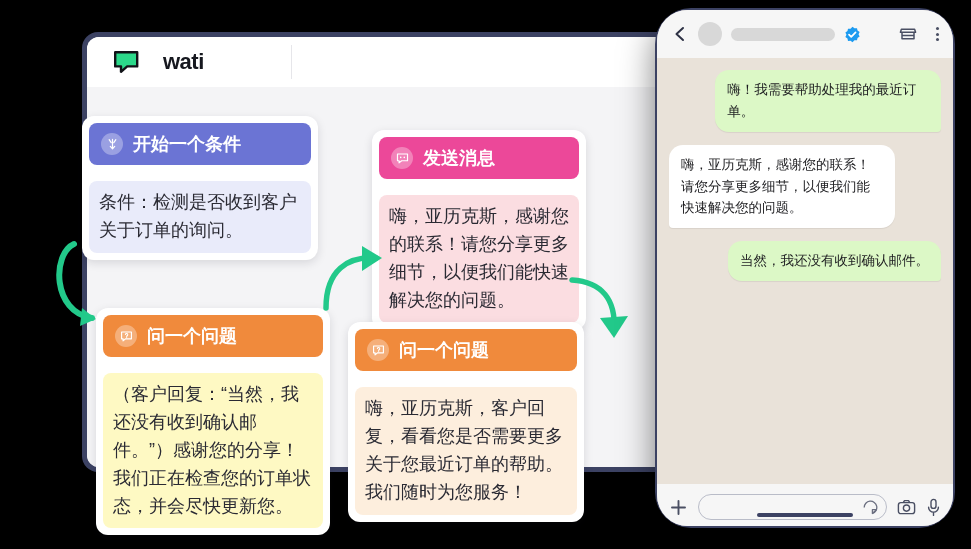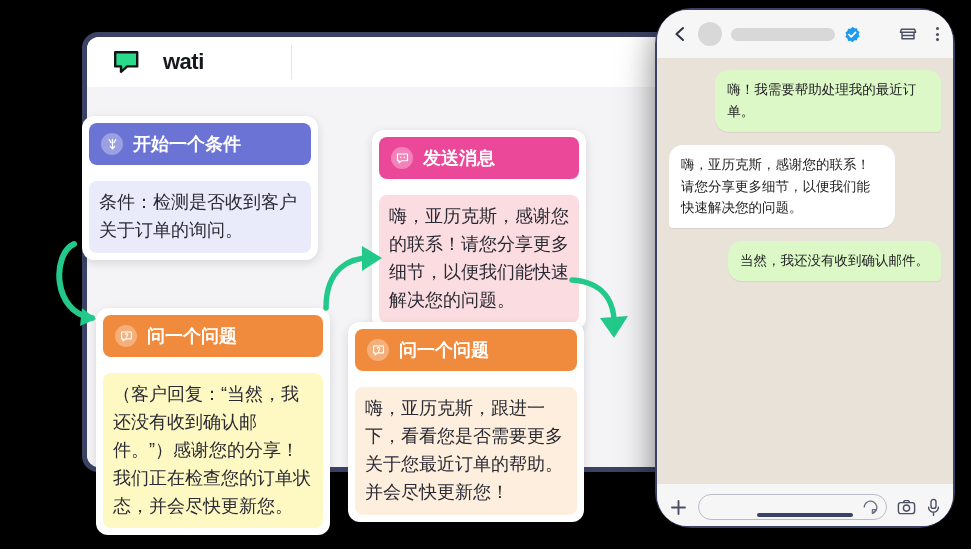--- a/index.html
+++ b/index.html
@@ -264,21 +264,21 @@
     <div class="card-head">
       <span class="card-icon">
         <svg width="13" height="13" viewBox="0 0 14 14">
           <path d="M1.7 2.2h10.6v7.3H6L3.3 11.7V9.5H1.7z" fill="none" stroke="#fff" stroke-width="1.25" stroke-linejoin="round"></path>
           <path d="M5.8 4.9a1.3 1.3 0 1 1 1.4 1.5v.8" stroke="#fff" stroke-width="1.15" fill="none" stroke-linecap="round"></path>
           <circle cx="7.2" cy="8.2" r=".55" fill="#fff"></circle>
         </svg>
       </span>
       <span>问一个问题</span>
     </div>
-    <div class="card-body">嗨，亚历克斯，跟进一下，看看您是否需要更多关于您最近订单的帮助。并会尽快更新您！</div>
+    <div class="card-body">嗨，亚历克斯，客户回复，看看您是否需要更多关于您最近订单的帮助。我们随时为您服务！</div>
   </div>
 
   <svg class="arrow" id="arrow-left" viewBox="0 0 72 92">
     <path d="M28 6 C6 16, 6 74, 46 80" stroke="#22c98a" stroke-width="6" fill="none" stroke-linecap="round"></path>
     <path d="M36 70 L50 81 L34 88" fill="#22c98a"></path>
   </svg>
 
   <svg class="arrow" id="arrow-mid" viewBox="0 0 82 72">
     <path d="M14 66 C14 28, 36 14, 64 16" stroke="#22c98a" stroke-width="5.5" fill="none" stroke-linecap="round"></path>
     <path d="M50 4 L70 16 L50 29" fill="#22c98a"></path>

